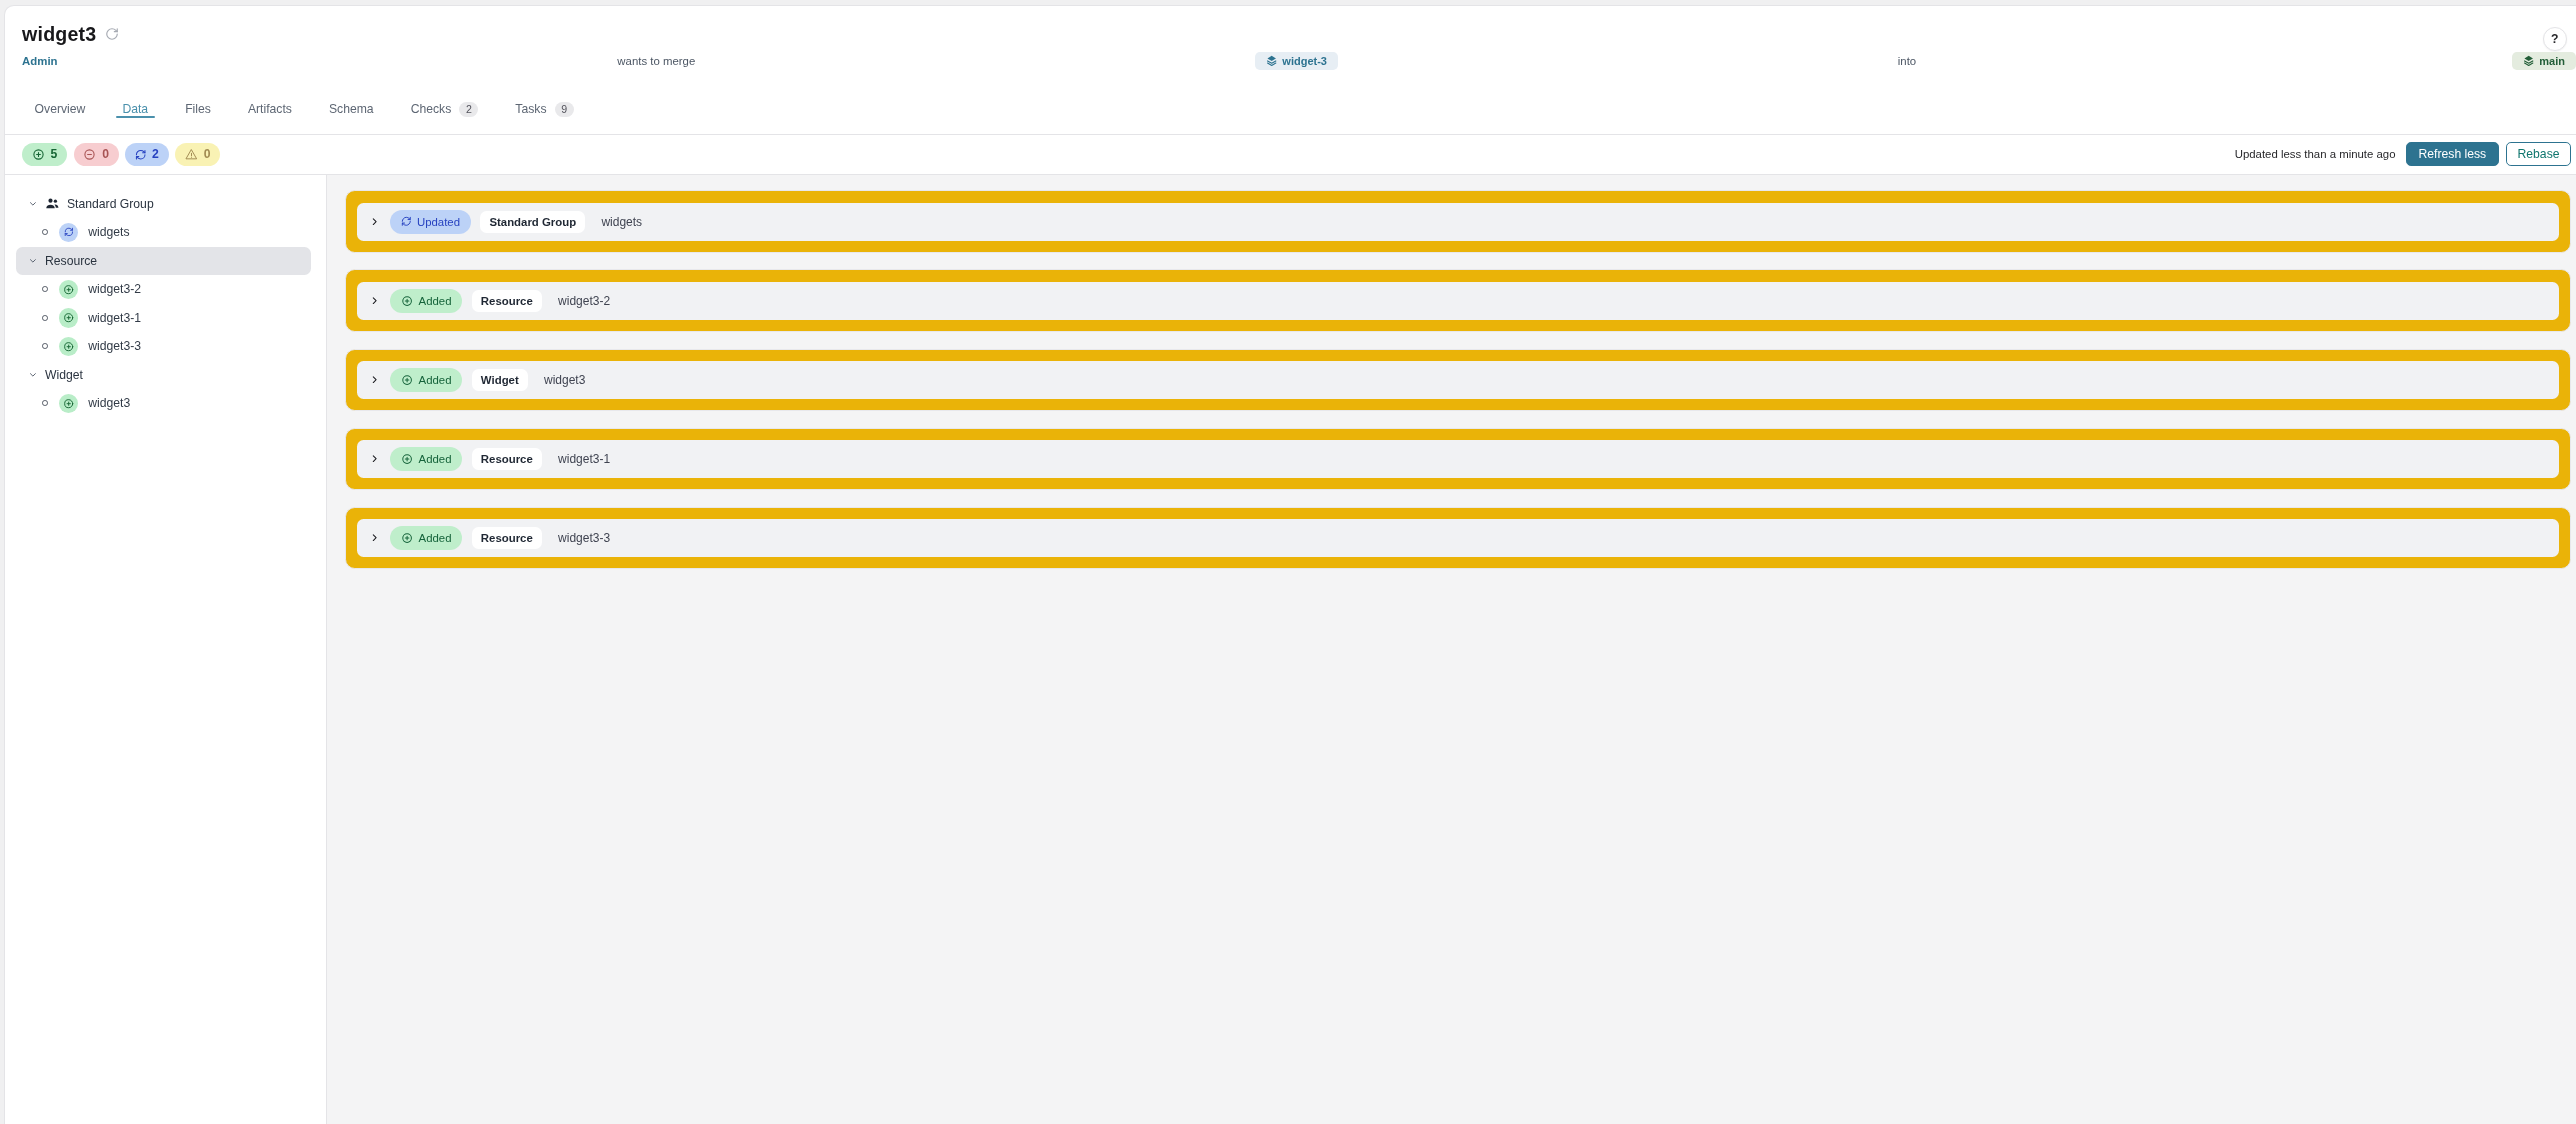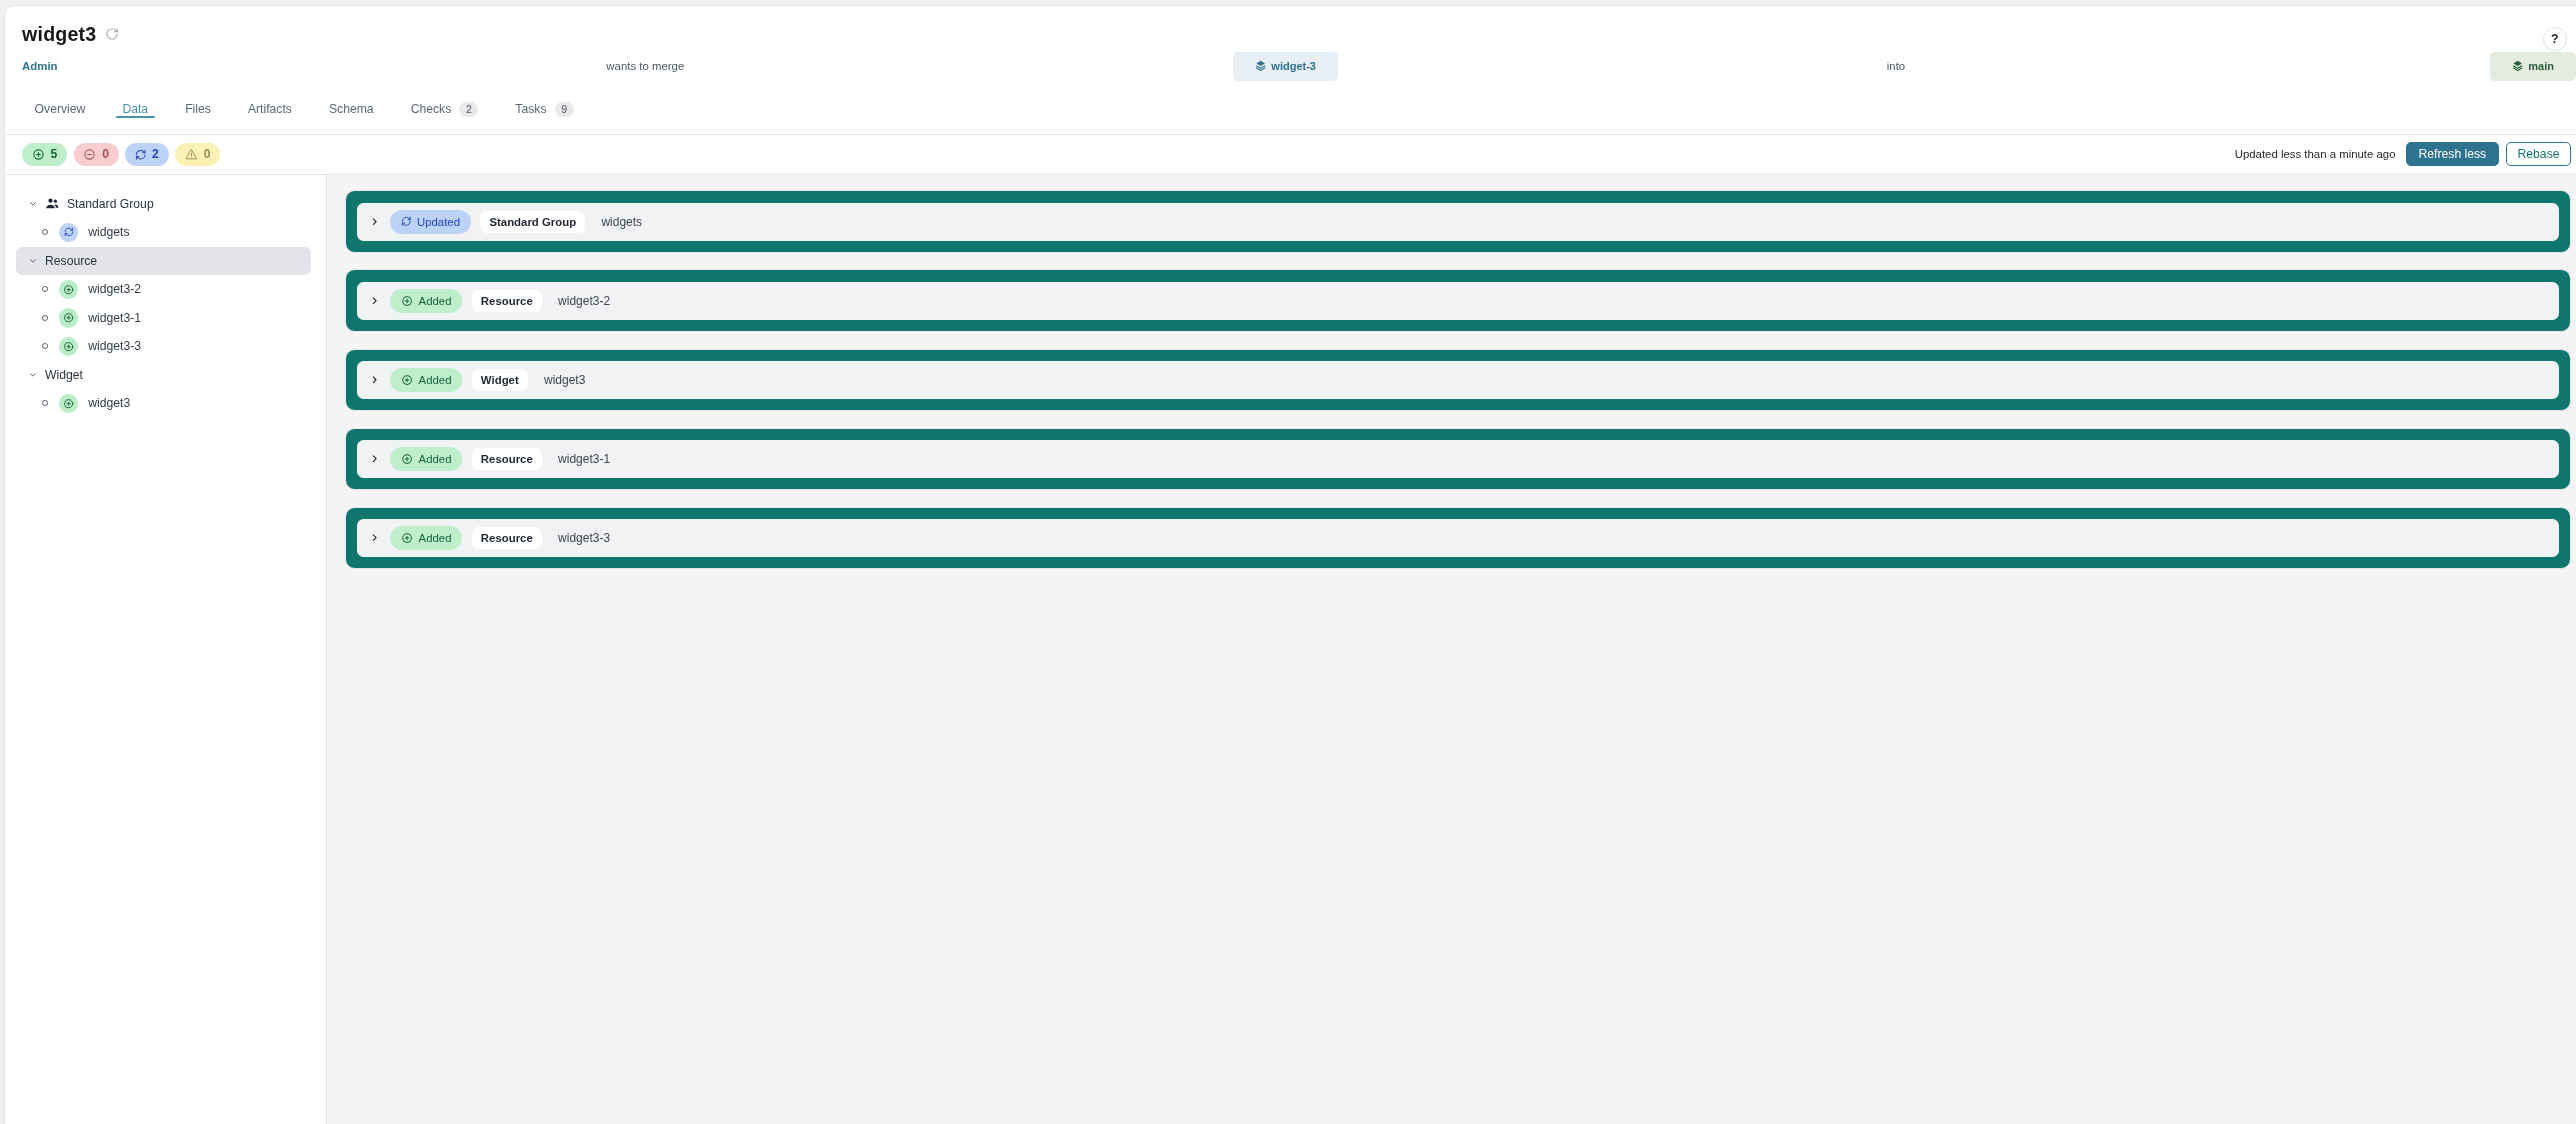--- a/index.html
+++ b/index.html
@@ -22,21 +22,21 @@
   .pr-header { position: relative; height: 79px; flex: 0 0 auto; }
   .title-row { display: flex; align-items: center; margin: 17px 0 0 17px; gap: 9px; }
   .title-row h1 { font-size: 19.6px; font-weight: 700; color: #18181b; letter-spacing: 0.2px; }
   .icon { display: inline-flex; align-items: center; justify-content: center; }
   .icon svg { display: block; }
   .title-refresh { color: #a6aab2; cursor: pointer; }
   .subtitle { display: flex; align-items: center; margin: 5.7px 0 0 17px; gap: 5.7px; font-size: 11.4px; color: #4b5563; justify-content: space-between; }
   .author { color: #2d7390; font-weight: 700; cursor: pointer; }
   .branch-badge {
     display: inline-flex; align-items: center; gap: 4.9px;
-    height: 29px; padding: 0 22px; border-radius: 4.9px;
+    height: 18px; padding: 0 11px; border-radius: 4.9px;
     font-size: 11px; font-weight: 700; cursor: pointer;
   }
   .branch-badge.src { background: #e7eef4; color: #2d7390; }
   .branch-badge.tgt { background: #e4ecdf; color: #235e38; margin-left: 36px; }
   .help-btn {
     position: absolute; top: 21px; right: 9px; width: 24.5px; height: 24.5px;
     border-radius: 50%; background: #fff; border: 0.8px solid #e4e4e7;
     box-shadow: 0 0.8px 1.6px rgba(0,0,0,.06);
     font-family: inherit; font-size: 12.2px; font-weight: 700; color: #27272a;
     cursor: pointer; line-height: 23px; text-align: center;
@@ -99,21 +99,21 @@
   }
   .node-circle {
     width: 19.6px; height: 19.6px; border-radius: 50%; margin-right: 9.8px;
     display: inline-flex; align-items: center; justify-content: center; flex: 0 0 auto;
   }
   .node-circle.updated { background: #bcd2f7; color: #2742c0; }
   .node-circle.added   { background: #b9edc8; color: #166534; }
   
   .diff-list { flex: 1; background: #f4f4f5; padding: 15.5px 4.9px 0 18px; overflow: hidden; }
   .diff-card {
-    background: #0f766e; border: 0.8px solid #e8e8ec; border-radius: 9.8px;
+    background: #eab308; border: 0.8px solid #e8e8ec; border-radius: 9.8px;
     padding: 11.4px; margin-bottom: 16.3px;
   }
   .diff-row {
     background: #f1f2f4; border-radius: 6.5px; height: 38px;
     display: flex; align-items: center; padding: 0 11.4px; gap: 9.8px; cursor: pointer;
   }
   .row-chev { color: #1c1c20; }
   .status-pill {
     display: inline-flex; align-items: center; gap: 5.7px; height: 24px;
     padding: 0 10.6px; border-radius: 815px; font-size: 11.4px; font-weight: 500;

